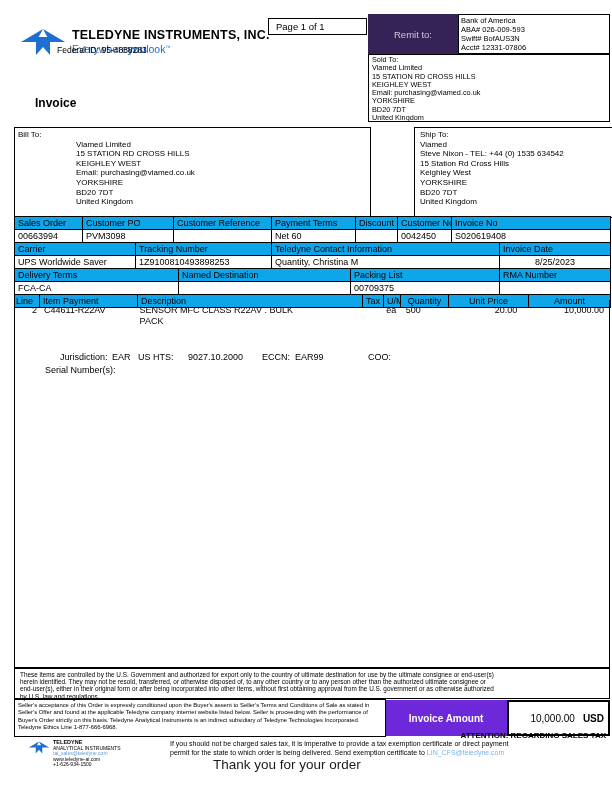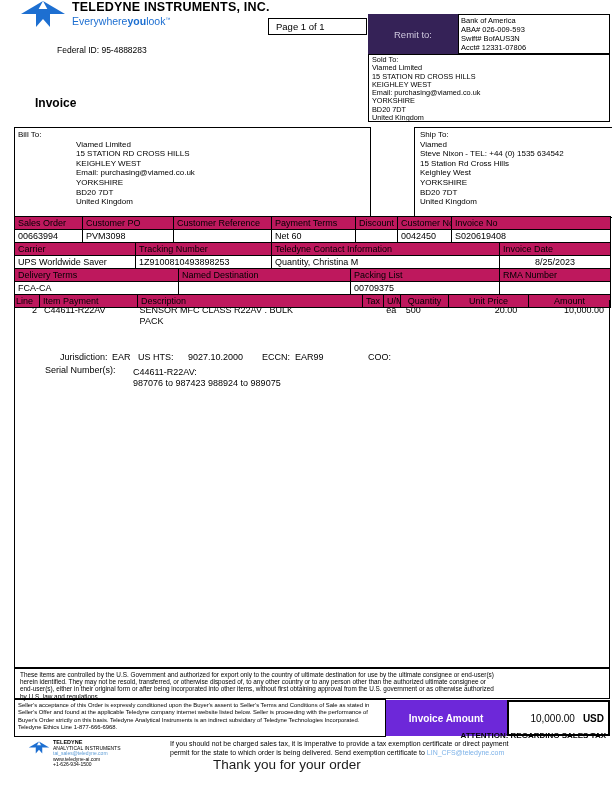--- a/index.html
+++ b/index.html
@@ -1,20 +1,20 @@
 <!DOCTYPE html>
 <html><head>
 <meta charset="utf-8">
 <style>
   html,body{margin:0;padding:0;background:#ffffff;}
   .page{position:relative;width:612px;height:792px;background:#ffffff;
         font-family:"Liberation Sans","DejaVu Sans",sans-serif;color:#000;overflow:hidden;}
 
   
-  .logo-block{position:absolute;left:20px;top:0;display:flex;align-items:flex-start;}
+  .logo-block{position:absolute;left:20px;top:28px;display:flex;align-items:flex-start;}
   .logo-text{margin-left:6px;}
   .company{font-size:12.5px;font-weight:700;letter-spacing:0.2px;white-space:nowrap;}
   .company b{font-weight:900;}
   .tagline{font-size:10.5px;color:#1d6fd1;white-space:nowrap;margin-top:1px;}
   .tagline .bold{font-weight:700;}
   .tagline sup{font-size:5px;}
   .federal-id{position:absolute;left:57px;top:45px;font-size:8.5px;}
 
   .page-box{position:absolute;left:268px;top:18px;width:90px;height:15px;border:1.5px solid #000;
             font-size:9.5px;line-height:15px;padding-left:7px;}
@@ -36,21 +36,21 @@
   .bill-box{width:357px;padding:2px 0 0 3px;}
   .bill-box .addr-lines{margin-left:58px;}
   .ship-box{width:239px;margin-left:-1px;padding:2px 0 0 5px;}
 
   
   .grid-wrap{position:absolute;left:14px;top:216px;width:596px;}
   table.grid{border-collapse:collapse;table-layout:fixed;width:596px;margin-top:-1px;}
   table.grid:first-child{margin-top:0;}
   table.grid td{border:1px solid #000;height:12px;font-size:9px;line-height:11px;
                 padding:0 3px;overflow:hidden;white-space:nowrap;}
-  tr.hdr td{background:#be185d;}
+  tr.hdr td{background:#0ea5e9;}
   td.ctr{text-align:center;padding:0 1px;}
   td.tiny{font-size:6.5px;padding:0 1px;text-align:center;}
 
   
   .item-body{position:absolute;left:14px;top:300px;width:596px;height:368px;box-sizing:border-box;
              border-left:1px solid #000;border-right:1px solid #000;border-bottom:1px solid #000;}
   .li-row{display:flex;padding-top:5px;font-size:9px;line-height:10.5px;}
   .li-row > span{display:block;}
   .li-line{width:25px;text-align:right;padding-right:3px;box-sizing:border-box;}
   .li-item{width:98px;padding-left:4px;box-sizing:border-box;}
@@ -275,24 +275,20 @@
     <div class="jur-row">
       <span style="left:45px">Jurisdiction:</span>
       <span style="left:97px">EAR</span>
       <span style="left:123px">US HTS:</span>
       <span style="left:173px">9027.10.2000</span>
       <span style="left:247px">ECCN:</span>
       <span style="left:280px">EAR99</span>
       <span style="left:353px">COO:</span>
     </div>
     <div class="serial-label">Serial Number(s):</div>
-    <div class="serial-value">
-      <div>C44611-R22AV:</div>
-      <div>987076 to 987423 988924 to 989075</div>
-    </div>
   </div>
 
   <div class="export-box">These items are controlled by the U.S. Government and authorized for export only to the country of ultimate destination for use by the ultimate consignee or end-user(s) herein identified. They may not be resold, transferred, or otherwise disposed of, to any other country or to any person other than the authorized ultimate consignee or end-user(s), either in their original form or after being incorporated into other items, without first obtaining approval from the U.S. government or as otherwise authorized by U.S. law and regulations.</div>
 
   <div class="seller-row">
     <div class="seller-cell">Seller's acceptance of this Order is expressly conditioned upon the Buyer's assent to Seller's Terms and Conditions of Sale as stated in Seller's Offer and found at the applicable Teledyne company internet website listed below. Seller is proceeding with the performance of Buyer's Order strictly on this basis. Teledyne Analytical Instruments is an indirect subsidiary of Teledyne Technologies Incorporated. Teledyne Ethics Line 1-877-666-6968.</div>
     <div class="amount-label">Invoice Amount</div>
     <div class="amount-box">
       <span class="amount-val">10,000.00</span>
       <span class="amount-cur">USD</span>

